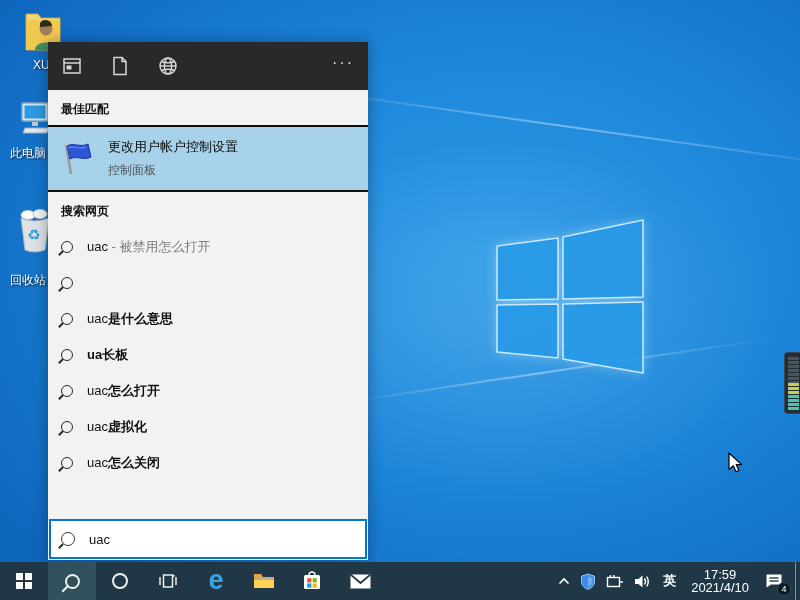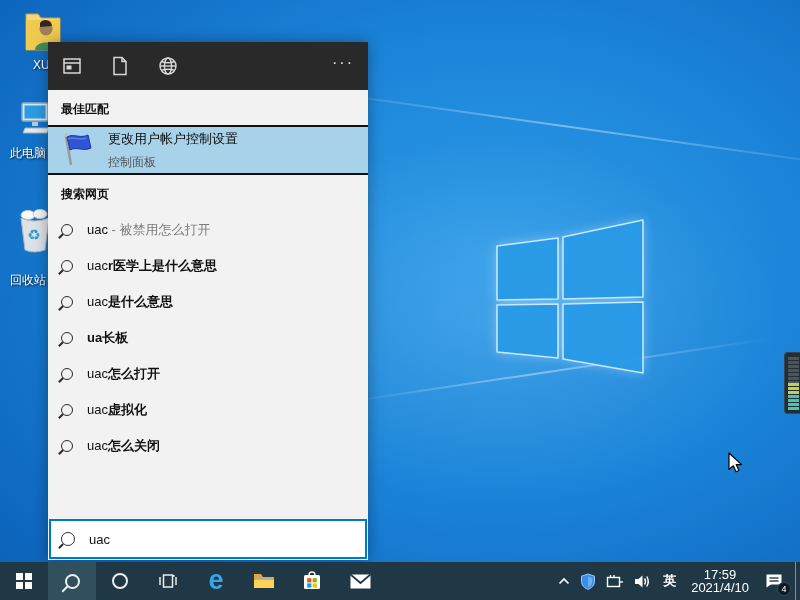--- a/index.html
+++ b/index.html
@@ -33,21 +33,21 @@
 
   
   .panel { position:absolute; left:48px; top:42px; width:320px; height:518px; background:#f2f2f2; z-index:5;
     box-shadow:0 0 14px rgba(0,0,0,.35); }
   .panel-header { height:48px; background:#292929; display:flex; align-items:center; }
   .ptab { width:48px; height:48px; display:flex; align-items:center; justify-content:center; color:#d8d8d8; background:none; border:none; }
   .pmore { margin-left:auto; color:#e0e0e0; font-size:16px; letter-spacing:2px; padding:0 14px 6px 0; }
 
   .sec-label { font-size:12px; font-weight:700; color:#111; padding:11px 13px 7px 13px; }
 
-  .best-row { height:50px; background:#a8d1ea; border-top:2px solid #101010; border-bottom:2px solid #101010;
+  .best-row { height:67px; background:#a8d1ea; border-top:2px solid #101010; border-bottom:2px solid #101010;
     display:flex; align-items:center; padding:0 10px; }
   .best-txt { margin-left:10px; }
   .best-title { font-size:13px; color:#0b0b0b; }
   .best-sub { font-size:12px; color:#4f555a; margin-top:6px; }
 
   .rows { margin-top:2px; }
   .row { height:36px; display:flex; align-items:center; padding-left:13px; cursor:default; }
   .row .txt { margin-left:14px; font-size:13px; color:#111; white-space:nowrap; }
   .row .rest { font-weight:700; }
   .row.web .rest { font-weight:400; color:#7c7c7c; }
@@ -186,21 +186,20 @@
 
     <div class="sec-label">搜索网页</div>
 
     <div class="rows">
       <div class="row web">
         <span class="mag"></span>
         <span class="txt"><span>uac</span><span class="rest"> - 被禁用怎么打开</span></span>
       </div>
       <div class="row">
         <span class="mag"></span>
-        <span class="txt"><span>uac</span><span class="rest">r医学上是什么意思</span></span>
       </div>
       <div class="row">
         <span class="mag"></span>
         <span class="txt"><span>uac</span><span class="rest">是什么意思</span></span>
       </div>
       <div class="row">
         <span class="mag"></span>
         <span class="txt"><span></span><span class="rest">ua长板</span></span>
       </div>
       <div class="row">

